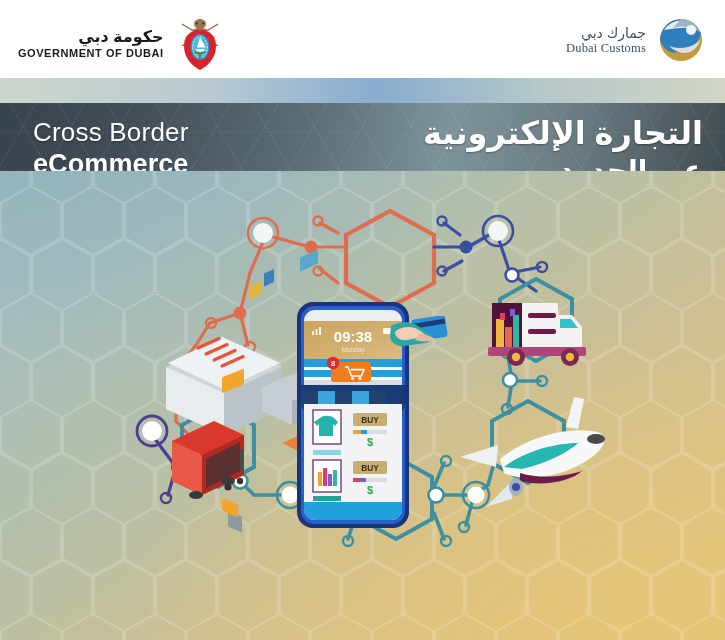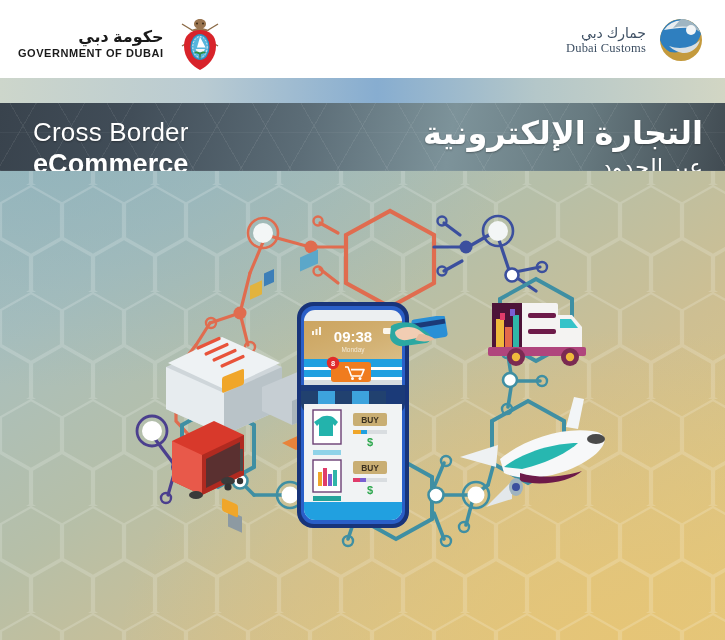--- a/index.html
+++ b/index.html
@@ -40,21 +40,21 @@
         repeating-linear-gradient(60deg, rgba(255,255,255,.35) 0 1px, transparent 1px 42px),
         repeating-linear-gradient(-60deg, rgba(255,255,255,.35) 0 1px, transparent 1px 42px),
         repeating-linear-gradient(0deg, rgba(255,255,255,.22) 0 1px, transparent 1px 38px);}
   .banner-en{position:absolute;left:33px;top:14px;color:#fff;z-index:2;}
   .ben-l1{font-size:26px;font-weight:400;letter-spacing:.2px;line-height:1.18;
           text-shadow:0 1px 2px rgba(0,0,0,.35);}
   .ben-l2{font-size:27px;font-weight:bold;letter-spacing:.1px;line-height:1.2;margin-top:0;
           text-shadow:0 1px 2px rgba(0,0,0,.35);}
   .banner-ar{position:absolute;right:22px;top:10px;color:#fff;z-index:2;text-align:right;direction:rtl;}
   .bar-l1{font-size:32px;font-weight:bold;line-height:1.25;text-shadow:0 1px 2px rgba(0,0,0,.35);}
-  .bar-l2{font-size:23px;font-weight:400;line-height:1.25;text-shadow:0 1px 2px rgba(0,0,0,.35);}
+  .bar-l2{font-size:28px;font-weight:700;line-height:1.25;text-shadow:0 1px 2px rgba(0,0,0,.35);}
 
   
   .scene{position:absolute;left:0;top:195px;width:605px;height:445px;}
   .art{position:absolute;left:0;top:0;}
   .phone{position:absolute;left:293px;top:105px;width:124px;height:230px;}
 </style>
 </head>
 <body>
 
 <div id="poster">

